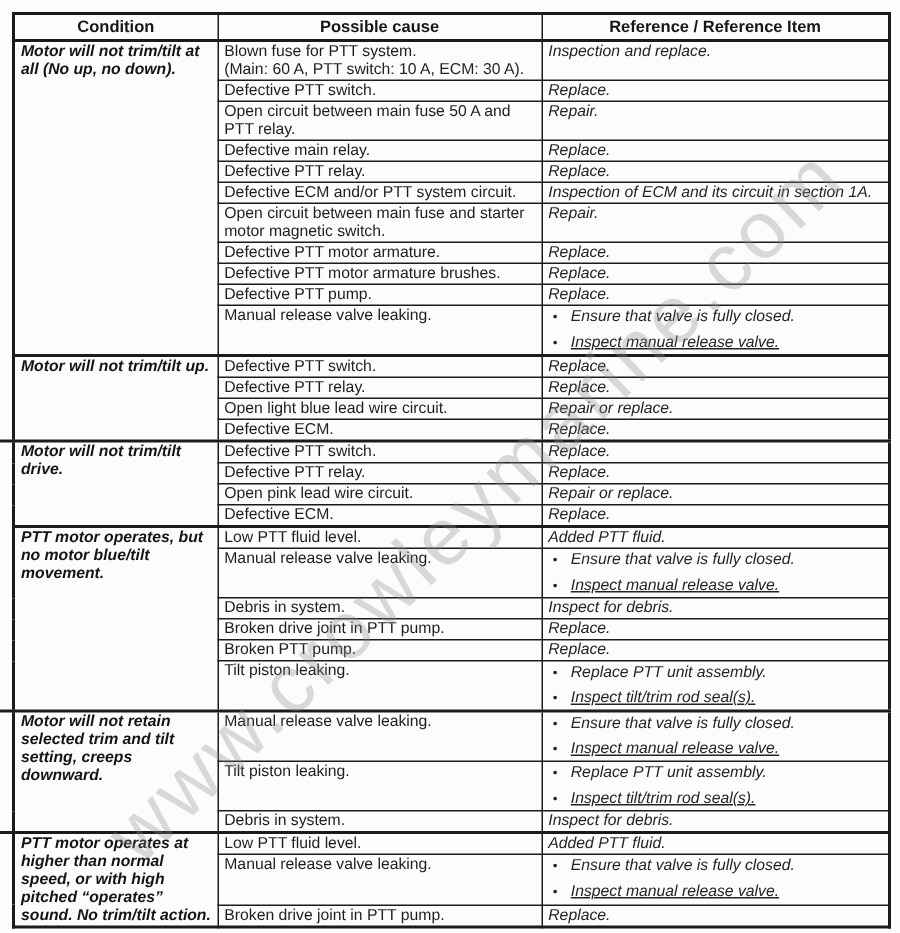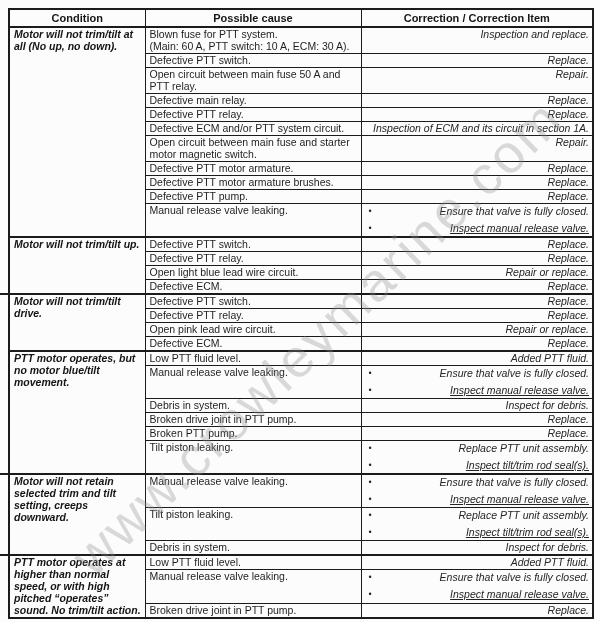--- a/index.html
+++ b/index.html
@@ -22,21 +22,21 @@
 
   th, td { border:1px solid #1b1b1b; vertical-align:top; }
   th {
     font-size:11px; font-weight:bold; text-align:center;
     padding:2px 2px 2px 2px; line-height:12px; color:#161616;
   }
   td { font-size:10.5px; line-height:12px; padding:0px 3px 1px 4px; }
 
   td.cond  { font-weight:bold; font-style:italic; color:#141414; }
   td.cause { white-space:pre-line; color:#1e1e1e; }
-  td.corr  { font-style:italic; color:#242424;text-align:right; }
+  td.corr  { font-style:italic; color:#242424; }
   .corr-line { white-space:nowrap; }
 
   .bullet {
     position:relative; padding-left:15px; margin:1px 0 5px 0; white-space:nowrap;
   }
   .bullet:last-child { margin-bottom:1px;text-decoration:underline; }
   .bullet::before {
     content:"\2022"; position:absolute; left:3px; top:0; font-style:normal; font-size:9px;
   }
 
@@ -66,21 +66,21 @@
   <table class="tbl">
     <colgroup>
         <col class="c1">
         <col class="c2">
         <col class="c3">
       </colgroup>
     <tbody>
     <tr>
       <th>Condition</th>
       <th>Possible cause</th>
-      <th>Correction / Correction Item</th>
+      <th>Reference / Reference Item</th>
     </tr>
 
     <tr class="gstart">
       <td class="cond" rowspan="11">Motor will not trim/tilt at all (No up, no down).</td>
       <td class="cause">Blown fuse for PTT system.
 (Main: 60 A, PTT switch: 10 A, ECM: 30 A).</td>
       <td class="corr">
             <div class="corr-line">Inspection and replace.</div>
           </td>
     </tr>

